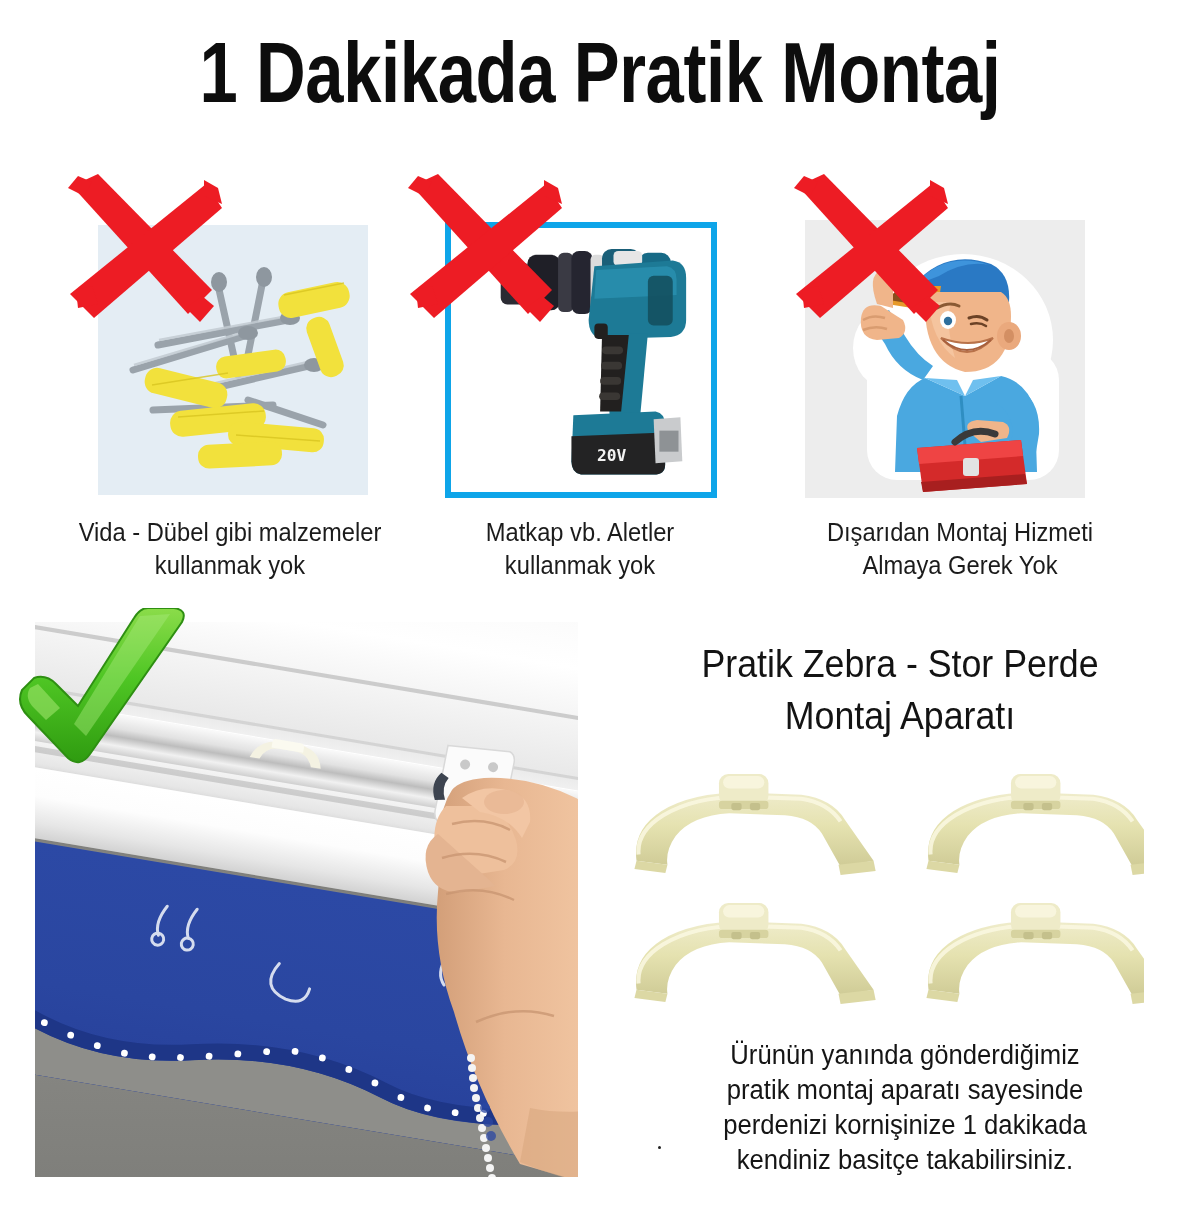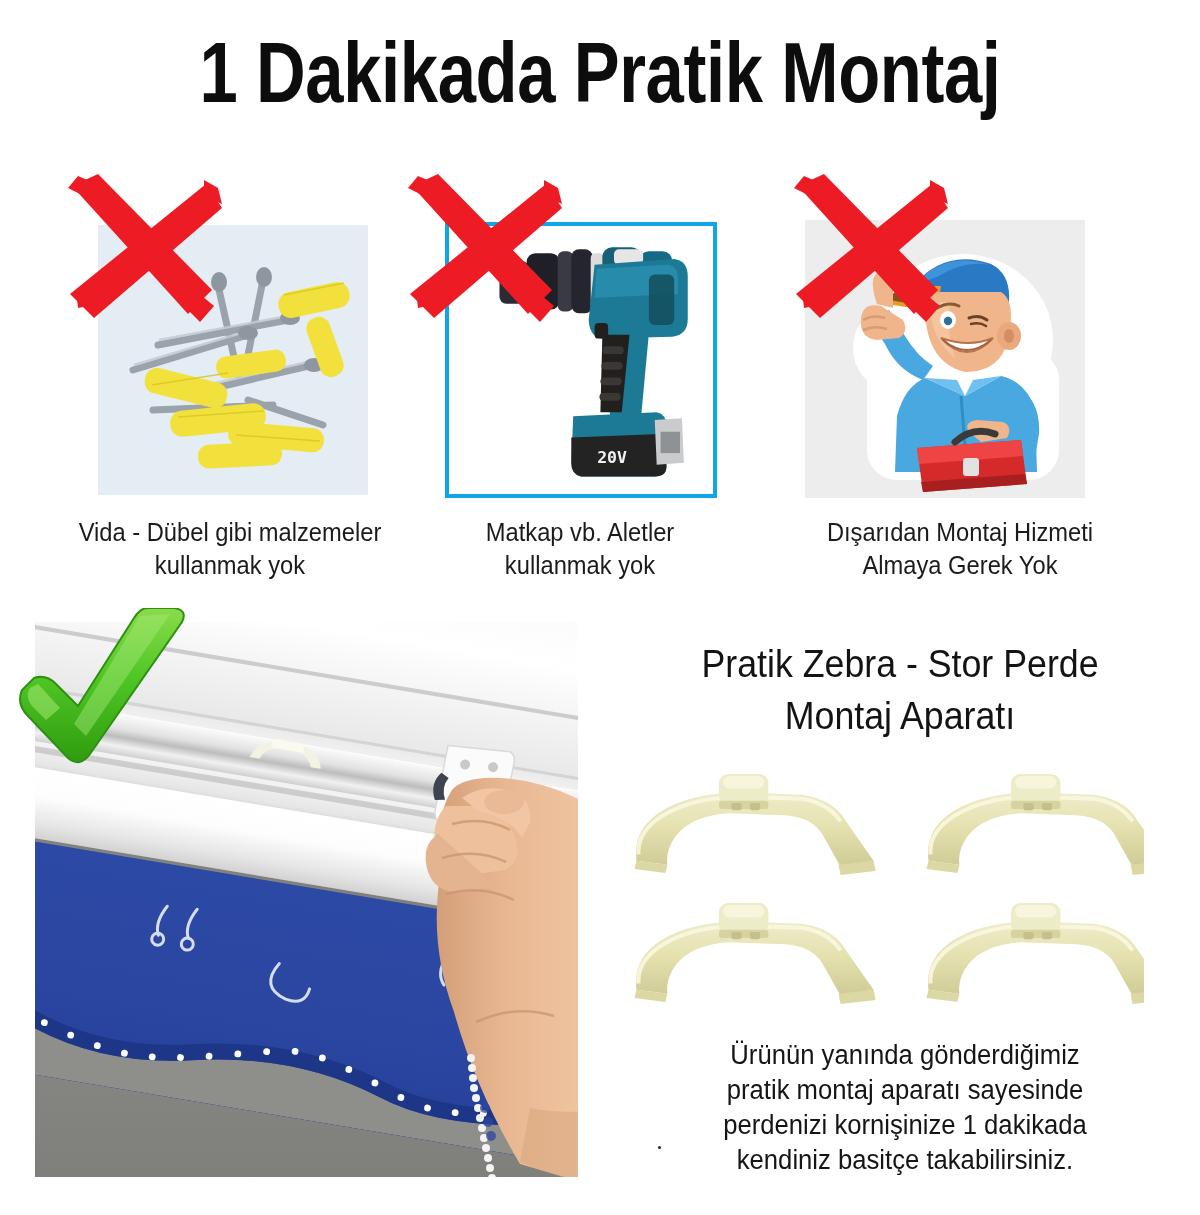--- a/index.html
+++ b/index.html
@@ -28,21 +28,21 @@
     color:#0d0d0d;
   }
 
   
   .cards{position:absolute;left:0;top:168px;width:1200px;height:420px;}
   .card{position:absolute;top:0;}
   .card-img{position:absolute;overflow:hidden;}
 
   
   #card-screws .card-img{left:68px;top:57px;width:270px;height:270px;background:#e3ecf3;}
-  #card-drill  .card-img{left:45px;top:54px;width:272px;height:276px;background:#ffffff;border:4px solid #0ea5e9;box-sizing:border-box;}
+  #card-drill  .card-img{left:45px;top:54px;width:272px;height:276px;background:#ffffff;border:6px solid #0ea5e9;box-sizing:border-box;}
   #card-tech   .card-img{left:45px;top:52px;width:280px;height:278px;background:#ededed;}
 
   .caption{
     position:absolute;
     text-align:center;
     font-size:25.5px;
     line-height:33px;
     color:#1b1b1b;
     transform:scaleX(0.93);
     white-space:pre-line;

